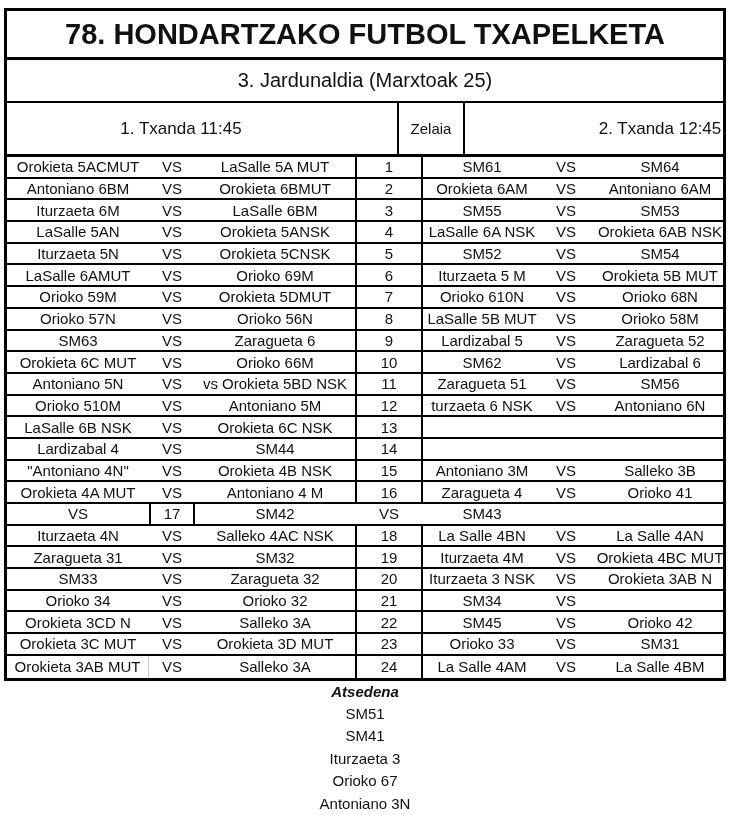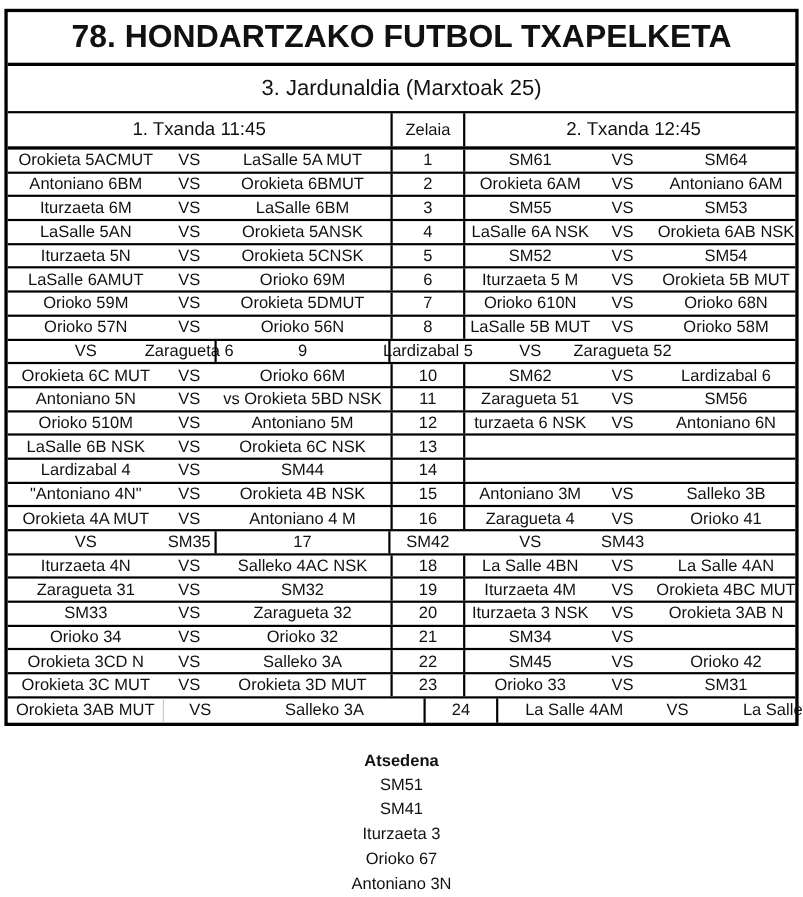--- a/index.html
+++ b/index.html
@@ -31,45 +31,46 @@
   .subtitle-row {
     height: 43px;
     border-bottom: 2px solid #000;
     display: flex;
     align-items: center;
     justify-content: center;
     font-size: 20px;
     white-space: nowrap;
   }
   .header-row {
-    height: 33px;
+    height: 54px;
     border-bottom: 3px solid #000;
     display: grid;
     grid-template-columns: 348px 68px 306px;
+    gap: 42px;
   }
   .header-row .cell {
     display: flex;
     align-items: center;
     justify-content: center;
     white-space: nowrap;
   }
   .h-left, .h-right { font-size: 17px; }
   .h-field {
     font-size: 15px;
     border-left: 2px solid #000;
     border-right: 2px solid #000;
   }
   .row {
     height: 21.7px;
     border-bottom: 2px solid #000;
     display: grid;
     grid-template-columns: 142px 46px 160px 68px 118px 50px 138px;
     text-align: right;
   }
-  .row:last-child { border-bottom: none; gap: 10px; }
+  .row:last-child { border-bottom: none; }
   .row .cell {
     display: flex;
     align-items: center;
     justify-content: center;
     font-size: 15px;
     white-space: nowrap;
     overflow: visible;
   }
   .c-field {
     border-left: 2px solid #000;
@@ -80,20 +81,21 @@
   .rest {
     position: absolute;
     left: 0;
     top: 681px;
     width: 730px;
     text-align: center;
     font-size: 15px;
   }
   .rest-title {
     font-weight: bold;
+    font-style: italic;
     height: 22px;
     line-height: 22px;
   }
   .rest-team { height: 22.4px; line-height: 22.4px; }
 </style>
 </head>
 <body>
 
 <div class="board">
   <div class="title-row">78. HONDARTZAKO FUTBOL TXAPELKETA</div>
@@ -170,20 +172,21 @@
       <div class="row">
         <div class="cell c-home1">Orioko 57N</div>
         <div class="cell c-vs1">VS</div>
         <div class="cell c-away1">Orioko 56N</div>
         <div class="cell c-field">8</div>
         <div class="cell c-home2">LaSalle 5B MUT</div>
         <div class="cell c-vs2">VS</div>
         <div class="cell c-away2">Orioko 58M</div>
       </div>
       <div class="row">
+        <div class="cell c-home1">SM63</div>
         <div class="cell c-vs1">VS</div>
         <div class="cell c-away1">Zaragueta 6</div>
         <div class="cell c-field">9</div>
         <div class="cell c-home2">Lardizabal 5</div>
         <div class="cell c-vs2">VS</div>
         <div class="cell c-away2">Zaragueta 52</div>
       </div>
       <div class="row">
         <div class="cell c-home1">Orokieta 6C MUT</div>
         <div class="cell c-vs1">VS</div>
@@ -242,21 +245,20 @@
         <div class="cell c-home1">Orokieta 4A MUT</div>
         <div class="cell c-vs1">VS</div>
         <div class="cell c-away1">Antoniano 4 M</div>
         <div class="cell c-field">16</div>
         <div class="cell c-home2">Zaragueta 4</div>
         <div class="cell c-vs2">VS</div>
         <div class="cell c-away2">Orioko 41</div>
       </div>
       <div class="row">
         <div class="cell c-vs1">VS</div>
-        <div class="cell c-away1">SM35</div>
         <div class="cell c-field">17</div>
         <div class="cell c-home2">SM42</div>
         <div class="cell c-vs2">VS</div>
         <div class="cell c-away2">SM43</div>
       </div>
       <div class="row">
         <div class="cell c-home1">Iturzaeta 4N</div>
         <div class="cell c-vs1">VS</div>
         <div class="cell c-away1">Salleko 4AC NSK</div>
         <div class="cell c-field">18</div>

